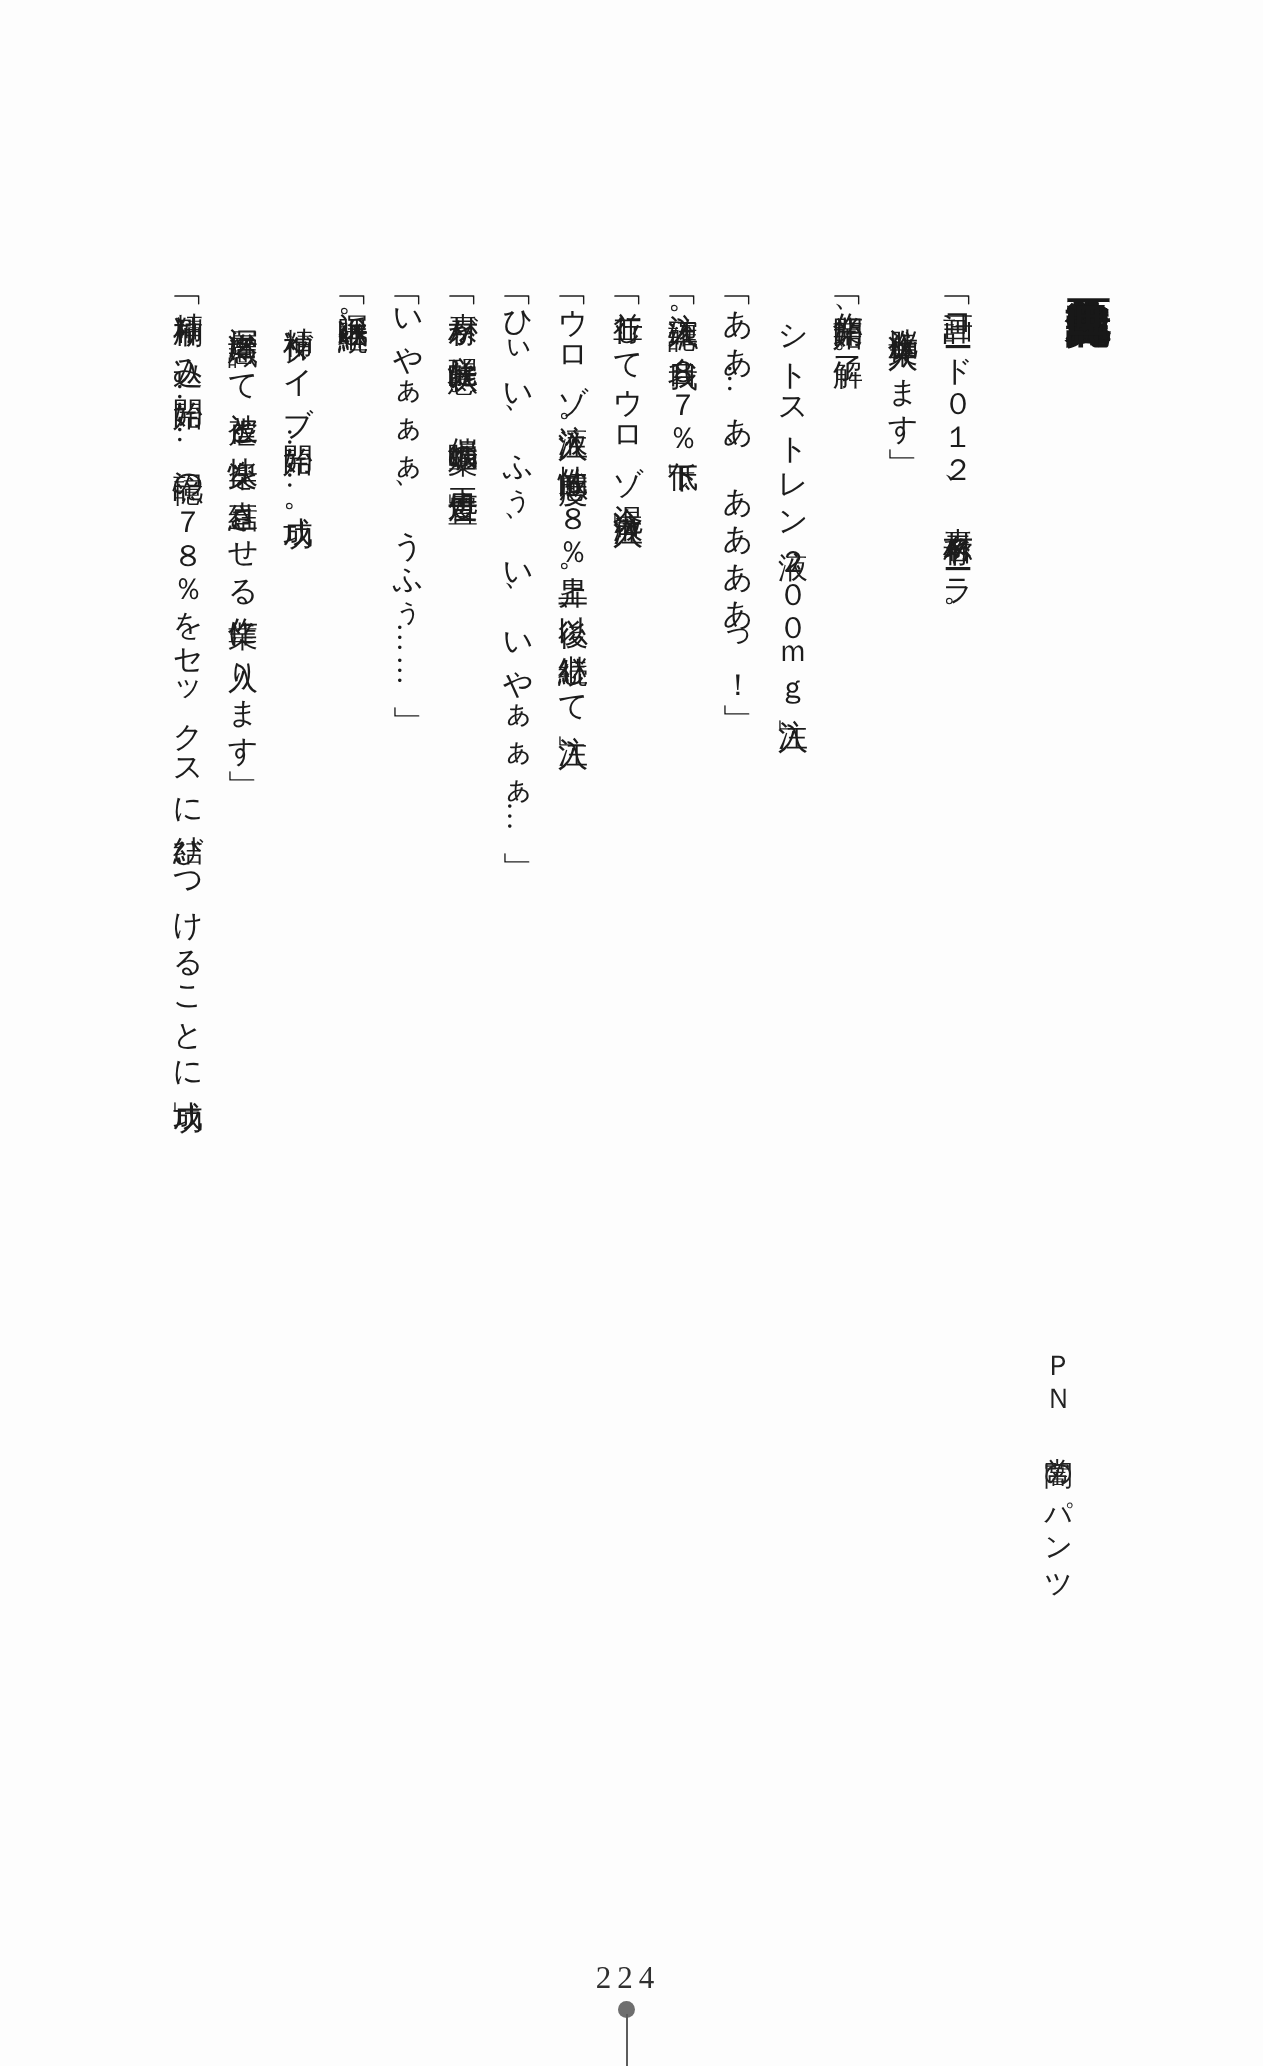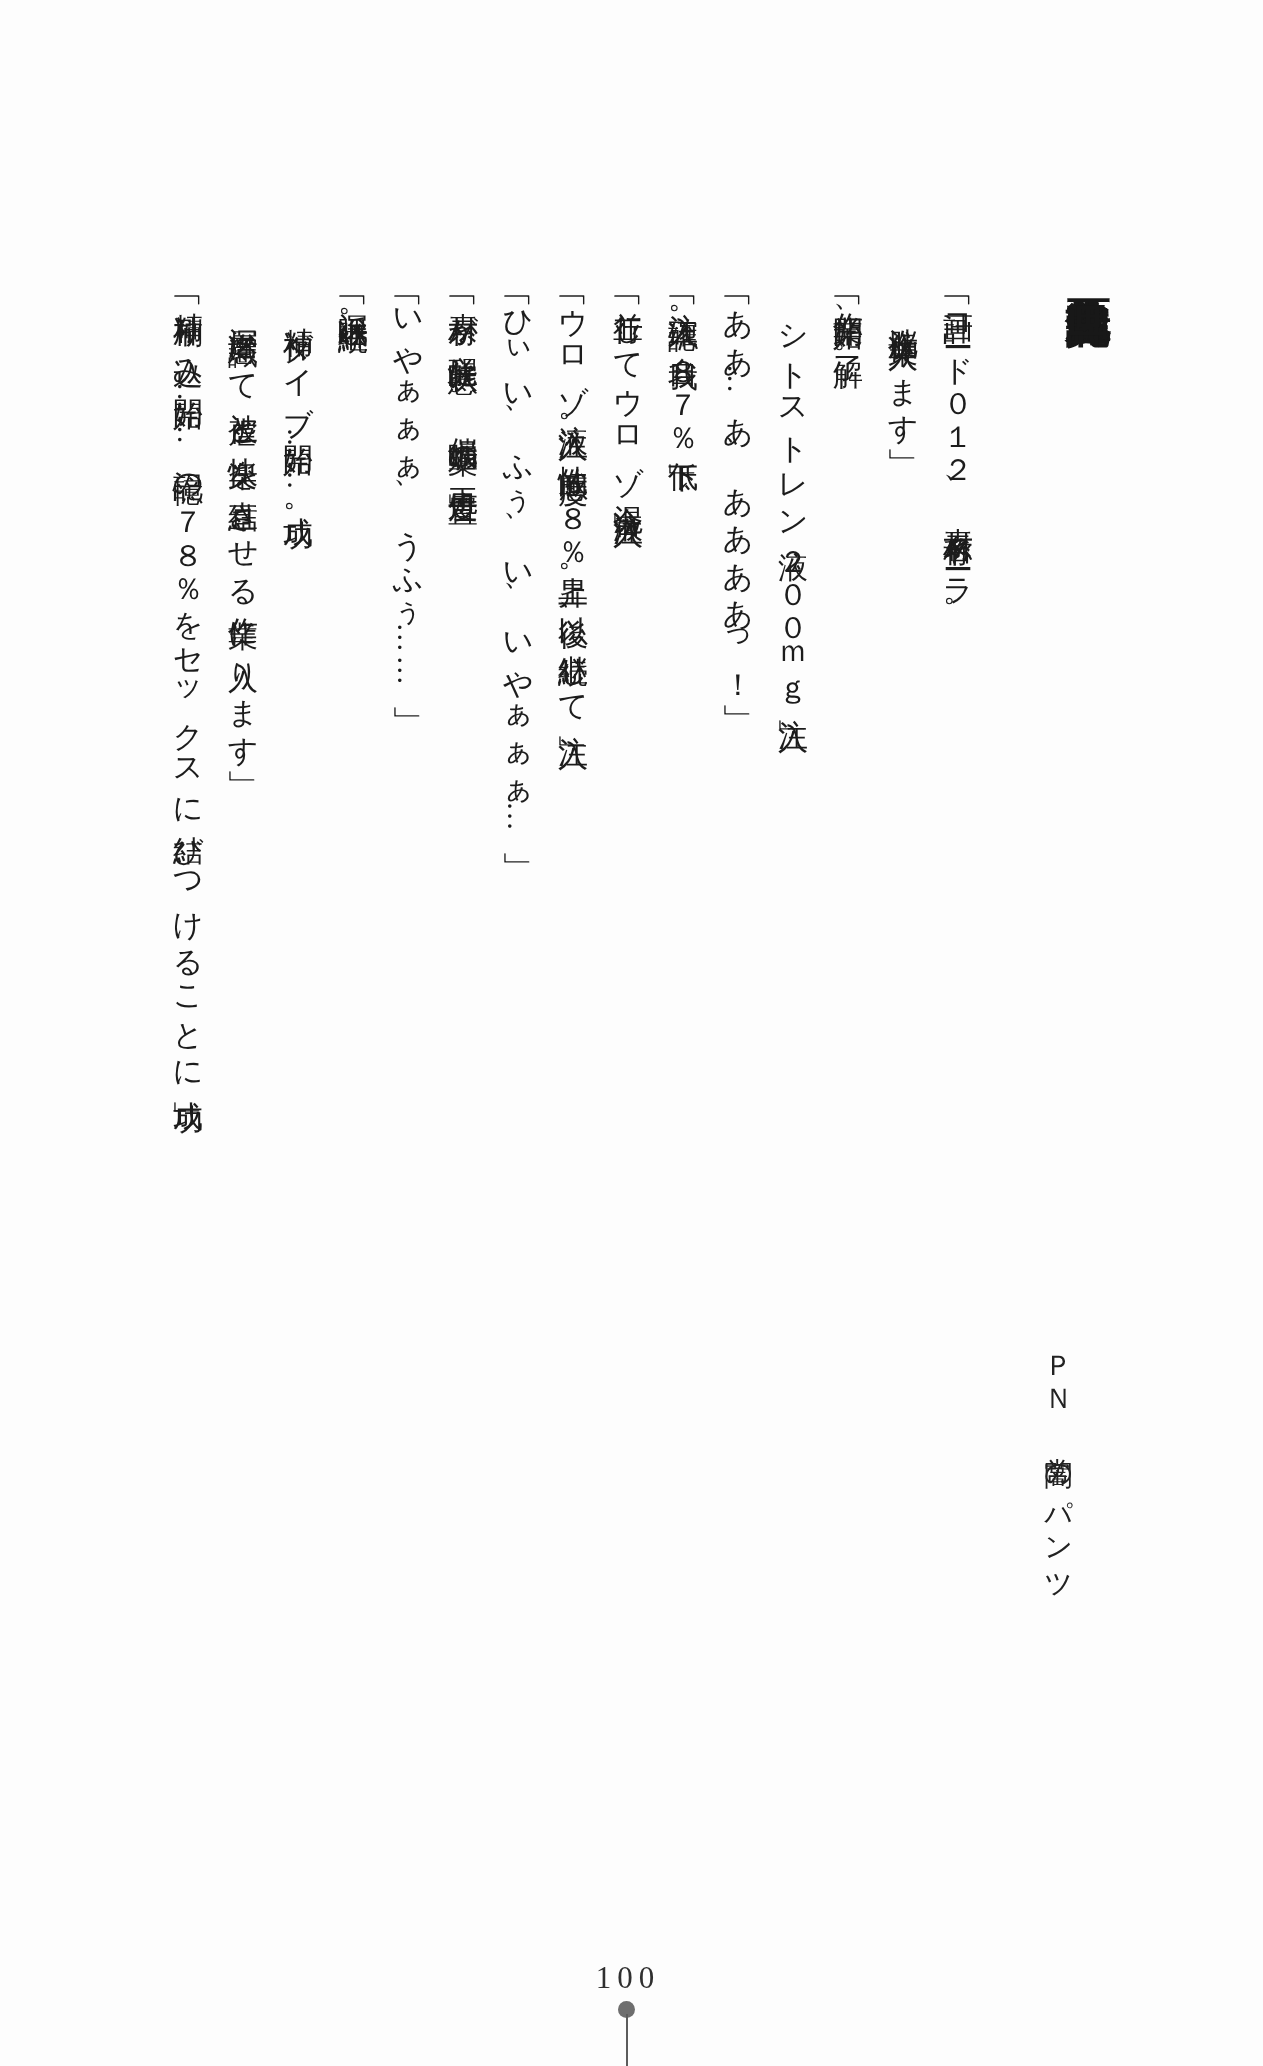--- a/index.html
+++ b/index.html
@@ -118,18 +118,18 @@
     <p>「ウロゾ液注入。性的感度５８％上昇。以後、継続して注入」</p>
     <p>「ひぃい、ふぅ、い、いやぁぁぁ…」</p>
     <p>「素材が覚醒状態に。催眠媚薬の再度処置」</p>
     <p>「いやぁぁぁ、うふぅ……」</p>
     <p>「深睡眠継続。</p>
     <p class="indent">精神ダイブ開始……成功。</p>
     <p class="indent">深層意識にて被虐と快楽を直結させる作業に入ります」</p>
     <p>「精神刷り込み開始……記憶の７８％をセックスに結びつけることに成功」</p>
   </div>
 
-  <div class="folio">100</div>
+  <div class="folio">224</div>
 
   <div class="fold-dot"></div>
   <div class="fold-line"></div>
 
 </div>
 
 </body></html>

